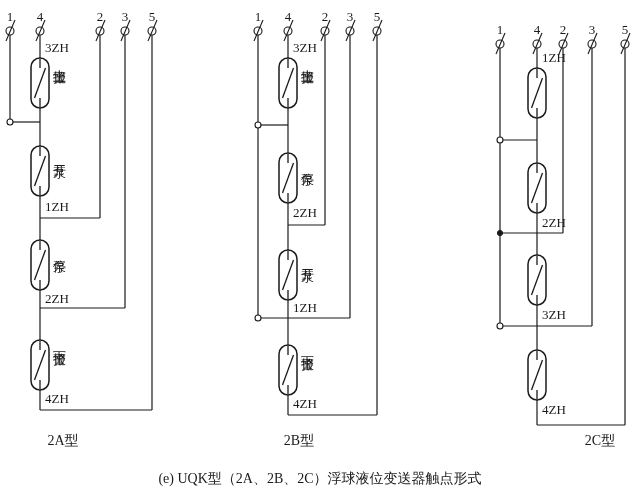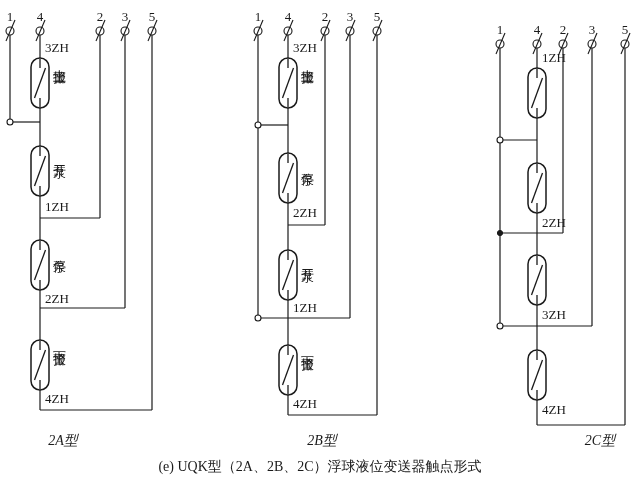--- a/index.html
+++ b/index.html
@@ -2,21 +2,21 @@
 <html><head>
 <meta charset="utf-8">
 <style>
   html,body{margin:0;padding:0;background:#ffffff;}
   .stage{position:relative;width:640px;height:488px;background:#ffffff;overflow:hidden;
          font-family:"Liberation Serif","DejaVu Serif",serif;color:#1a1a1a;}
   .stage svg{position:absolute;left:0;top:0;}
   .txt{position:absolute;font-size:13px;line-height:13px;white-space:nowrap;}
   .num{transform:translateX(-50%);}
   .func{writing-mode:vertical-rl;text-orientation:upright;letter-spacing:1px;font-size:13px;line-height:14px;}
-  .type{position:absolute;font-size:14px;transform:translateX(-50%);white-space:nowrap;font-style:italic;}
+  .type{position:absolute;font-size:14px;transform:translateX(-50%);white-space:nowrap;}
   .caption{position:absolute;font-size:14px;left:320px;transform:translateX(-50%);white-space:nowrap;}
   line,rect,circle{stroke:#1a1a1a;}
 </style>
 </head>
 <body>
 
 <div class="stage">
 
 <svg width="640" height="488" viewBox="0 0 640 488">
 
@@ -247,28 +247,28 @@
 <div class="txt num" style="left:350px;top:10px">3</div>
 <div class="txt num" style="left:377px;top:10px">5</div>
 <div class="txt" style="left:293px;top:41px">3ZH</div>
 <div class="txt" style="left:293px;top:206px">2ZH</div>
 <div class="txt" style="left:293px;top:301px">1ZH</div>
 <div class="txt" style="left:293px;top:397px">4ZH</div>
 <div class="txt func" style="left:300px;top:59px">上报警</div>
 <div class="txt func" style="left:300px;top:162px">停泵</div>
 <div class="txt func" style="left:300px;top:259px">开泵</div>
 <div class="txt func" style="left:300px;top:346px">下报警</div>
-<div class="type" style="left:322px;top:432px">2B型</div>
+<div class="type" style="left:299px;top:432px">2B型</div>
 
 <div class="txt num" style="left:500px;top:23px">1</div>
 <div class="txt num" style="left:537px;top:23px">4</div>
 <div class="txt num" style="left:563px;top:23px">2</div>
 <div class="txt num" style="left:592px;top:23px">3</div>
 <div class="txt num" style="left:625px;top:23px">5</div>
 <div class="txt" style="left:542px;top:51px">1ZH</div>
 <div class="txt" style="left:542px;top:216px">2ZH</div>
 <div class="txt" style="left:542px;top:308px">3ZH</div>
 <div class="txt" style="left:542px;top:403px">4ZH</div>
 <div class="type" style="left:600px;top:432px">2C型</div>
 
-<div class="caption" style="top:458px">(e) UQK型（2A、2B、2C）浮球液位变送器触点形式</div>
+<div class="caption" style="top:470px">(e) UQK型（2A、2B、2C）浮球液位变送器触点形式</div>
 
 </div>
 
 </body></html>

